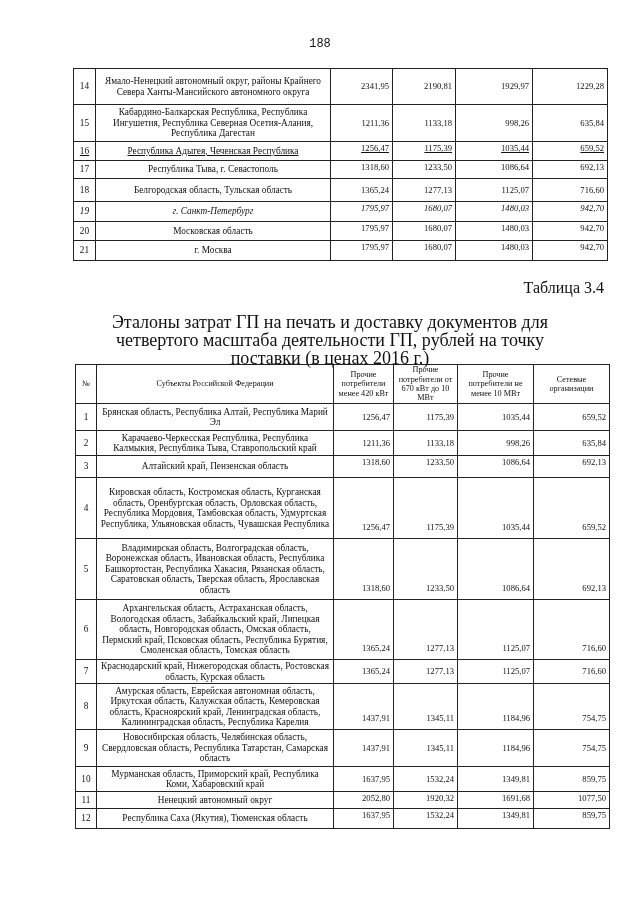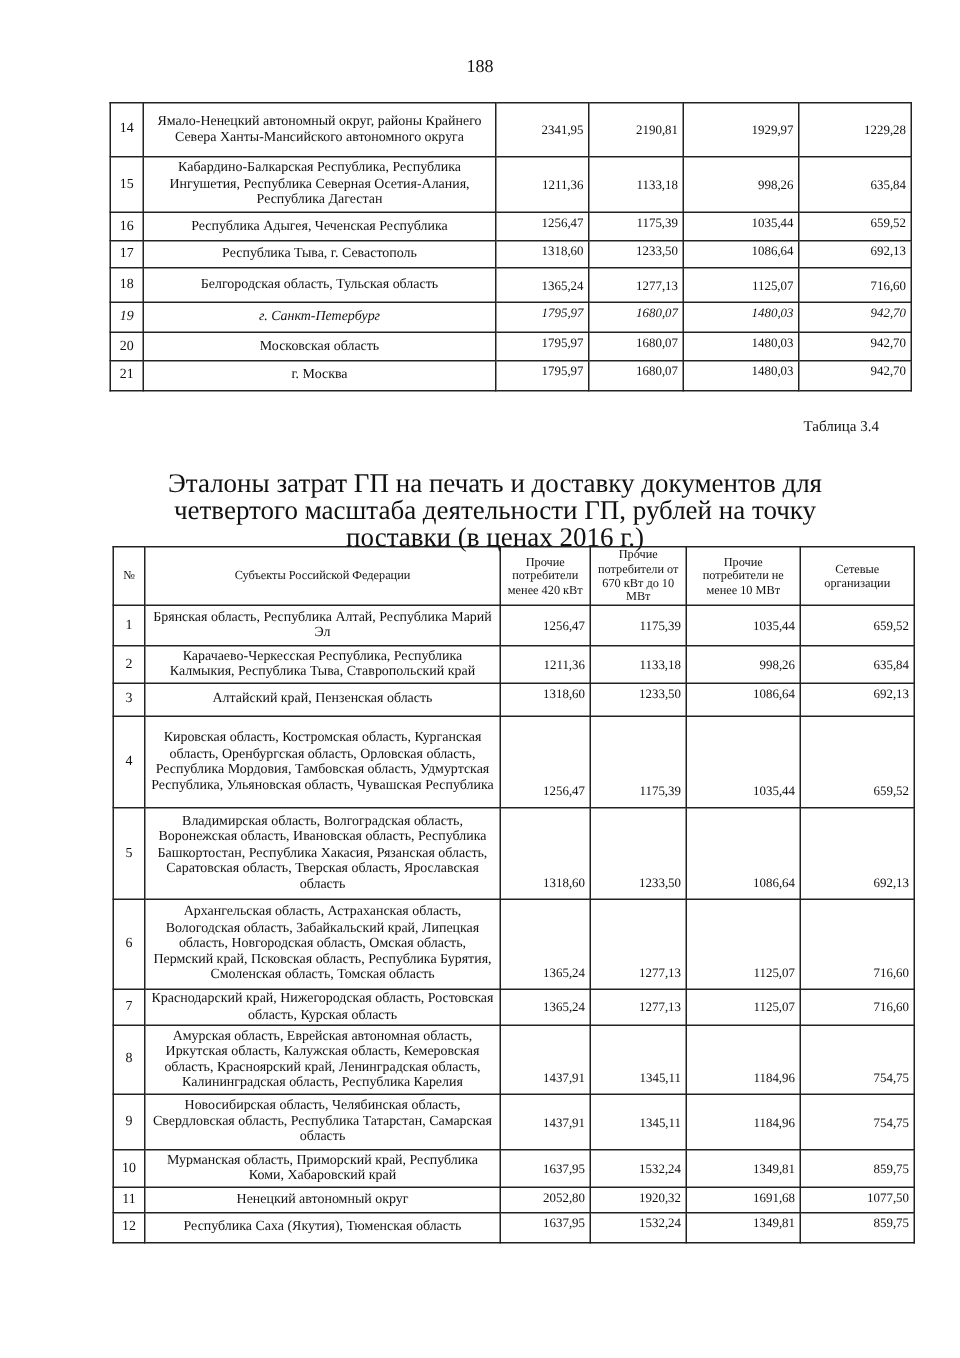--- a/index.html
+++ b/index.html
@@ -2,39 +2,39 @@
 <html><head>
 <meta charset="utf-8">
 <style>
   html, body { margin: 0; padding: 0; background: #ffffff; }
   body {
     width: 640px; height: 905px; position: relative; overflow: hidden;
     font-family: "Liberation Serif", "DejaVu Serif", serif; color: #111;
   }
   .page-number {
     position: absolute; left: 0; width: 640px; top: 37px;
-    text-align: center; font-size: 12px;
+    text-align: center; font-size: 12px; font-family: Liberation Mono, monospace;
   }
   table.doc {
     position: absolute; border-collapse: collapse; table-layout: fixed;
     font-size: 9.3px; line-height: 10.5px;
   }
   table.doc td, table.doc th {
     border: 1px solid #222; padding: 0 3px; overflow: hidden;
   }
   table.doc th { font-weight: normal; font-size: 8.2px; line-height: 9.3px; text-align: center; vertical-align: middle; }
   td.num { text-align: center; vertical-align: middle; padding: 0; }
   td.name { text-align: center; vertical-align: middle; padding: 0 4px; margin-left: 43px; }
   td.val { text-align: right; vertical-align: middle; font-size: 8.6px; padding-right: 4px; }
   td.val.top { vertical-align: top; padding-top: 1px; }
   td.val.bottom { vertical-align: bottom; padding-bottom: 6px; }
   #table-top { left: 73px; top: 68px; width: 534px; }
   #table-main { left: 75px; top: 364px; width: 534px; }
   .caption-label {
-    position: absolute; right: 54px; top: 279px; font-size: 10px;
+    position: absolute; right: 36px; top: 279px; font-size: 16px;
   }
   .caption-title {
     position: absolute; left: 80px; width: 500px; top: 313px;
     font-size: 18px; line-height: 18px; text-align: center;
   }
 </style>
 </head>
 <body>
 
 <div class="page-number">188</div>
@@ -58,21 +58,21 @@
         <td class="val ">1229,28</td>
       </tr>
       <tr style="height: 37px;">
         <td class="num">15</td>
         <td class="name">Кабардино-Балкарская Республика, Республика Ингушетия, Республика Северная Осетия-Алания, Республика Дагестан</td>
         <td class="val ">1211,36</td>
         <td class="val ">1133,18</td>
         <td class="val ">998,26</td>
         <td class="val ">635,84</td>
       </tr>
-      <tr style="height: 19px;">
+      <tr style="height: 19px; text-decoration: underline;">
         <td class="num">16</td>
         <td class="name">Республика Адыгея, Чеченская Республика</td>
         <td class="val top">1256,47</td>
         <td class="val top">1175,39</td>
         <td class="val top">1035,44</td>
         <td class="val top">659,52</td>
       </tr>
       <tr style="height: 18px;">
         <td class="num">17</td>
         <td class="name">Республика Тыва, г. Севастополь</td>

